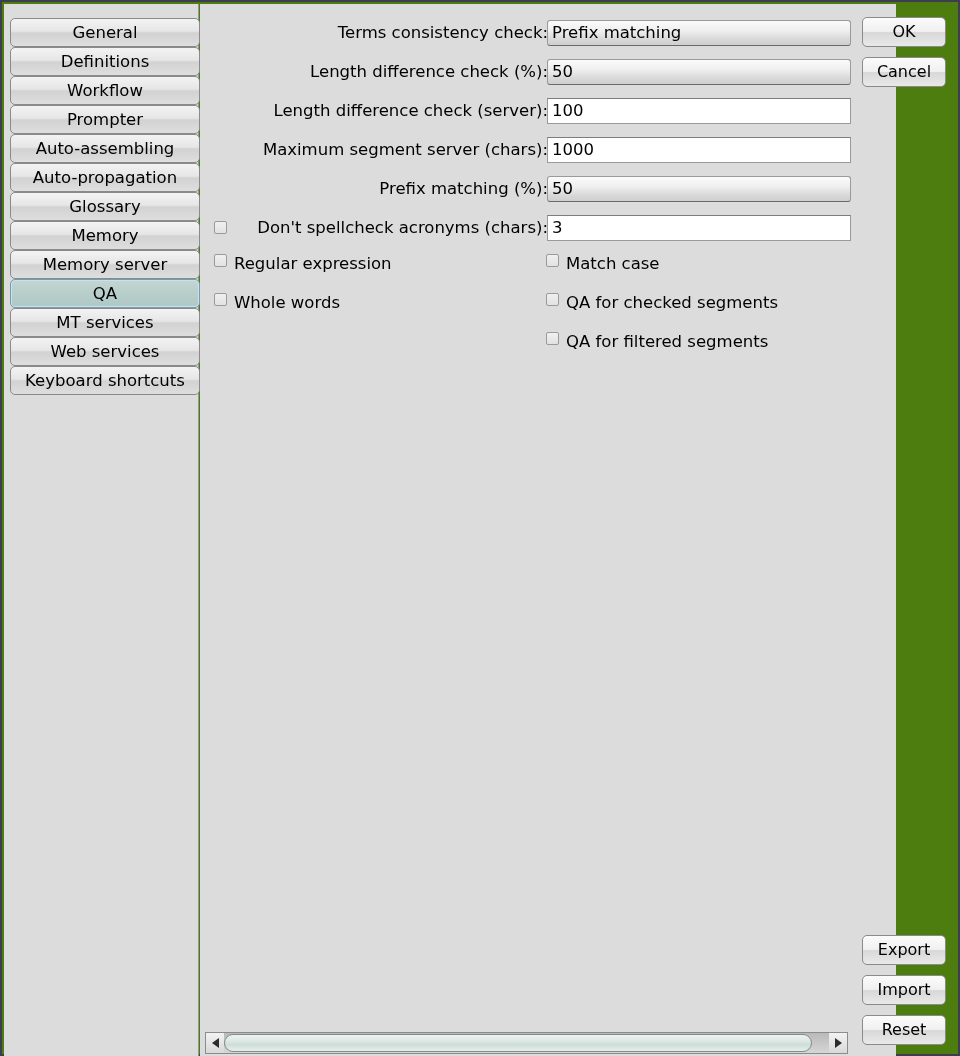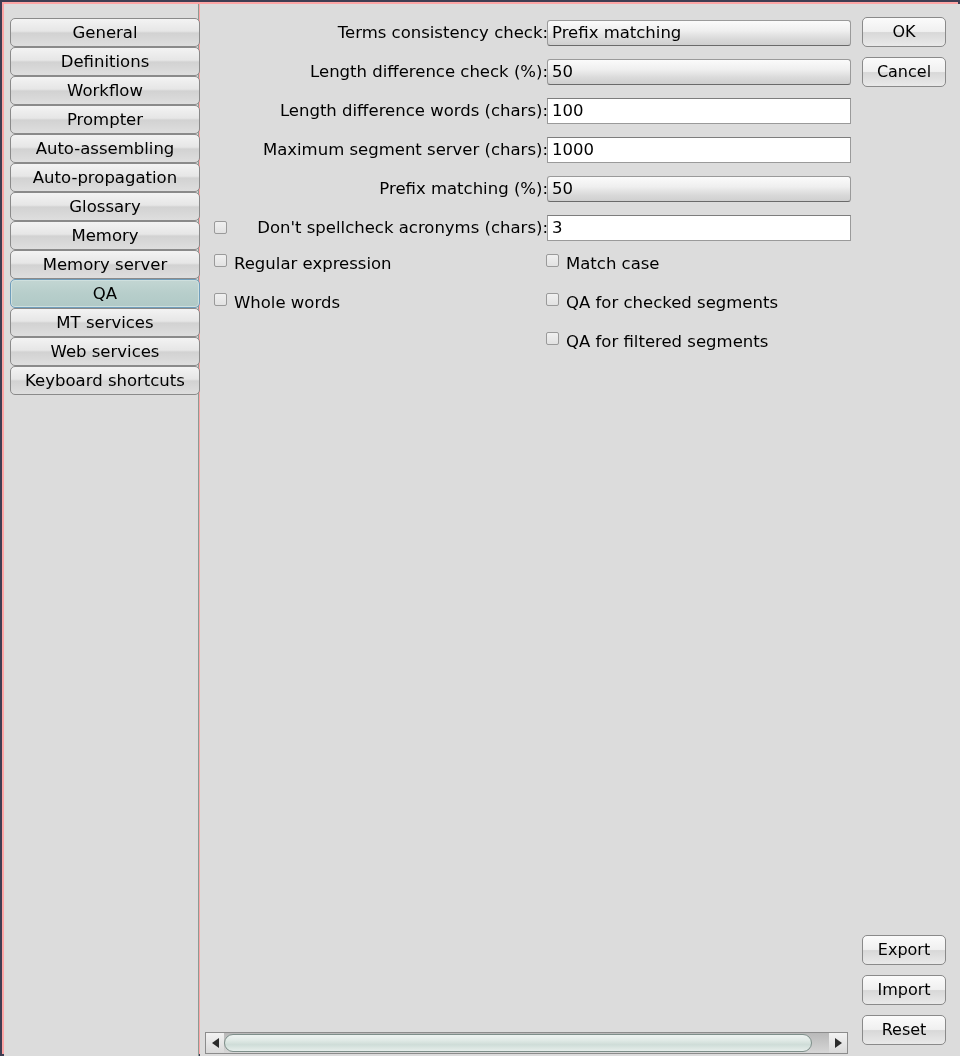--- a/index.html
+++ b/index.html
@@ -13,21 +13,21 @@
     font-family: "DejaVu Sans", sans-serif;
     overflow: hidden;
   }
 
   #window {
     position: absolute;
     left: 0; top: 0;
     width: 960px; height: 1056px;
     box-sizing: border-box;
     border: 2px solid #3d3d52;
-    background: #fca5a5;
+    background: #4d7c0f;
   }
 
   
   #sidebar {
     position: absolute;
     left: 2px; top: 2px;
     width: 195px;
     height: 1052px;
     box-sizing: border-box;
     background: #dcdcdc;
@@ -57,21 +57,21 @@
   .tab.selected {
     background: linear-gradient(to bottom, #c3d6d3 0%, #b7cecb 50%, #b0c9c6 100%);
     border: 1px solid #6f9dbb;
     box-shadow: inset 0 0 0 1px #cfe0de;
   }
 
   
   #content {
     position: absolute;
     left: 198px; top: 2px;
-    width: 760px;
+    width: 696px;
     height: 1052px;
     background: #dcdcdc;
   }
 
   
   .form-row {
     position: absolute;
     left: 0;
     width: 760px;
     height: 30px;
@@ -242,21 +242,21 @@
     <div id="form-rows">
         <div class="form-row" style="top: 14px;">
           <div class="row-label">Terms consistency check:</div>
           <div class="row-field disabled">Prefix matching</div>
         </div>
         <div class="form-row" style="top: 53px;">
           <div class="row-label">Length difference check (%):</div>
           <div class="row-field disabled">50</div>
         </div>
         <div class="form-row" style="top: 92px;">
-          <div class="row-label">Length difference words (chars):</div>
+          <div class="row-label">Length difference check (server):</div>
           <div class="row-field enabled">100</div>
         </div>
         <div class="form-row" style="top: 131px;">
           <div class="row-label">Maximum segment server (chars):</div>
           <div class="row-field enabled">1000</div>
         </div>
         <div class="form-row" style="top: 170px;">
           <div class="row-label">Prefix matching (%):</div>
           <div class="row-field disabled">50</div>
         </div>

